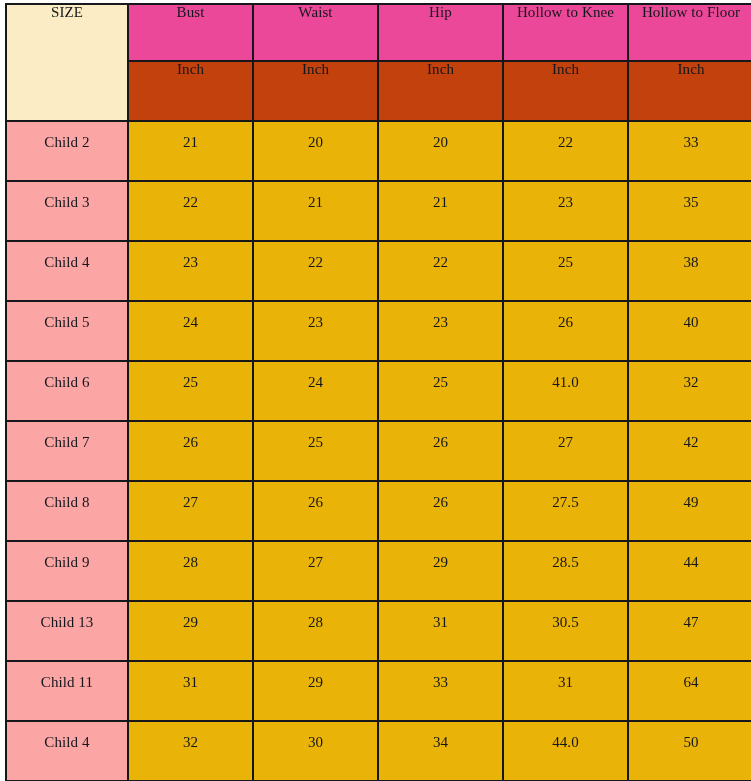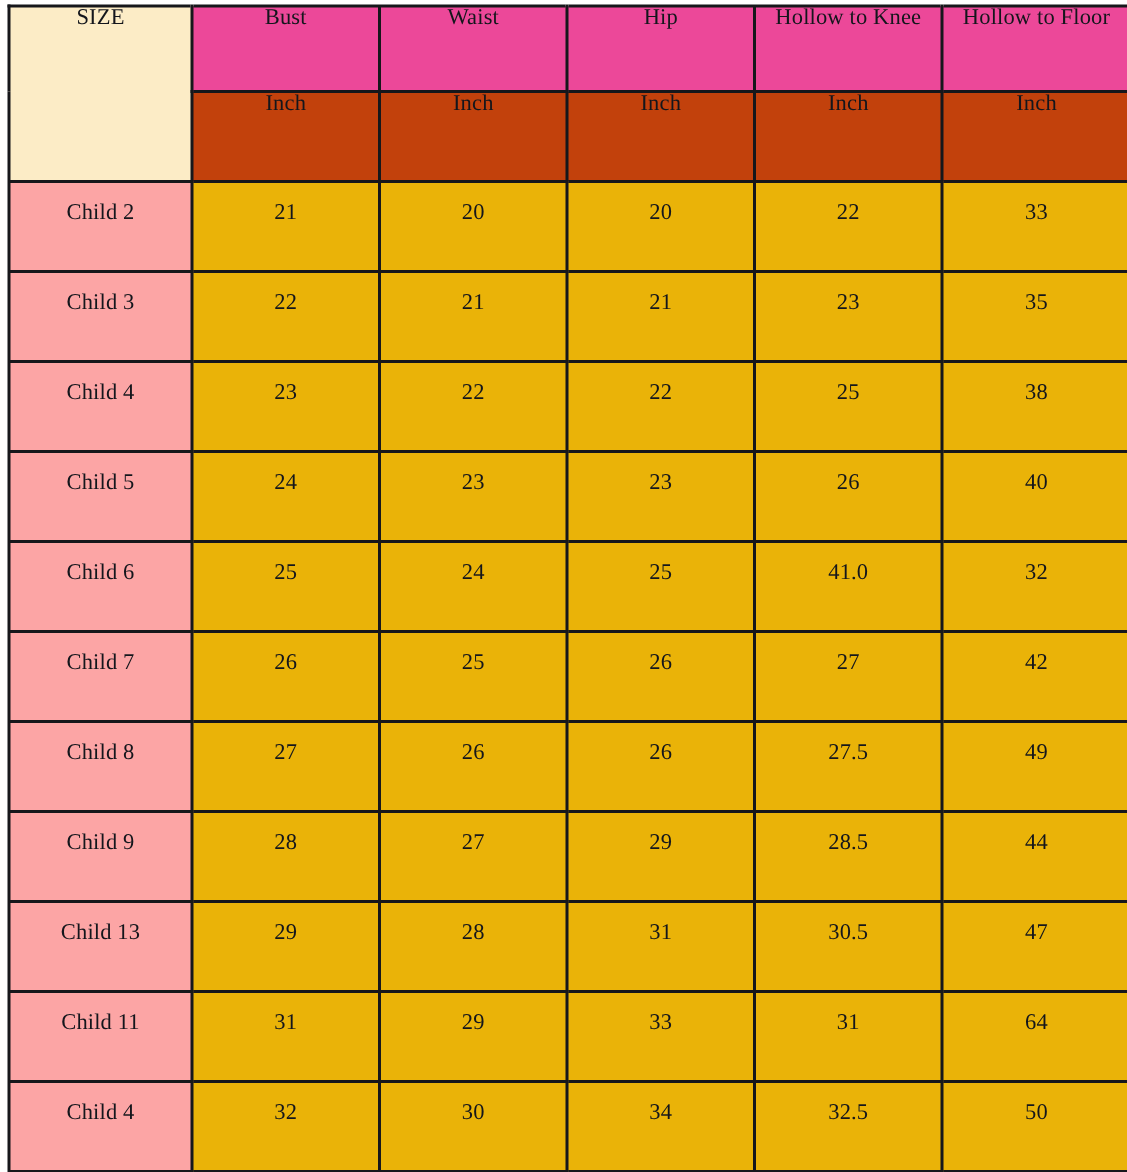--- a/index.html
+++ b/index.html
@@ -197,18 +197,18 @@
           <td class="measure-val">29</td>
           <td class="measure-val">33</td>
           <td class="measure-val">31</td>
           <td class="measure-val">64</td>
         </tr>
         <tr class="data-row">
           <td class="size-label">Child 4</td>
           <td class="measure-val">32</td>
           <td class="measure-val">30</td>
           <td class="measure-val">34</td>
-          <td class="measure-val">32.5</td>
+          <td class="measure-val">44.0</td>
           <td class="measure-val">50</td>
         </tr>
       </tbody>
   </table>
 </div>
 
 </body></html>

